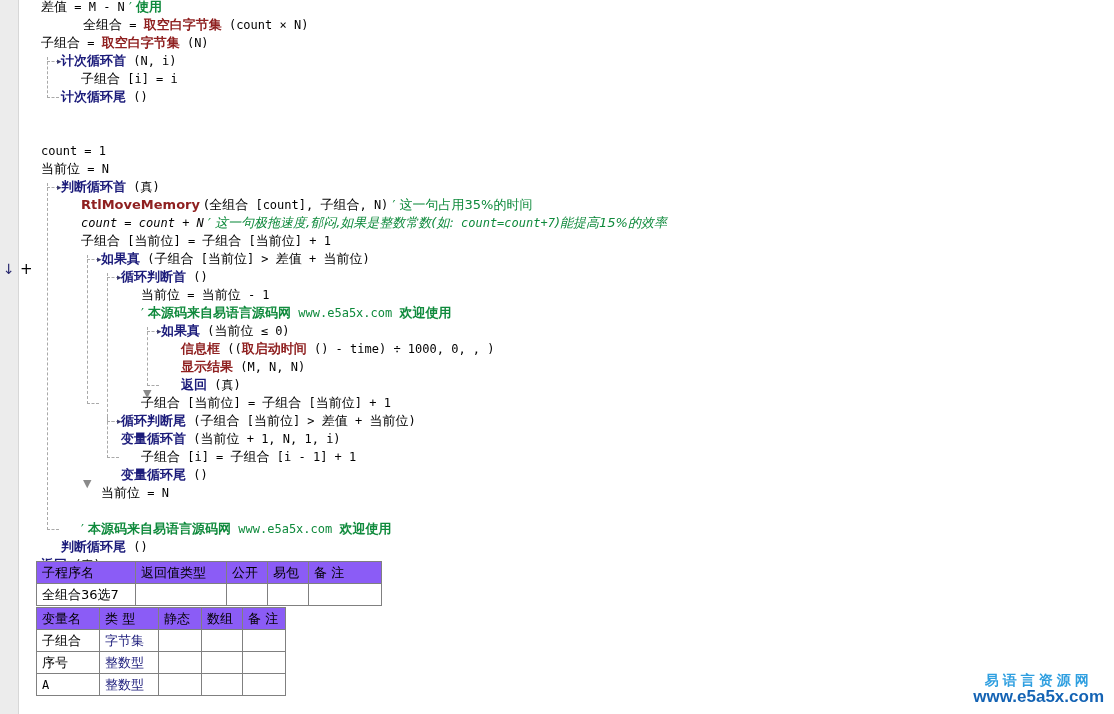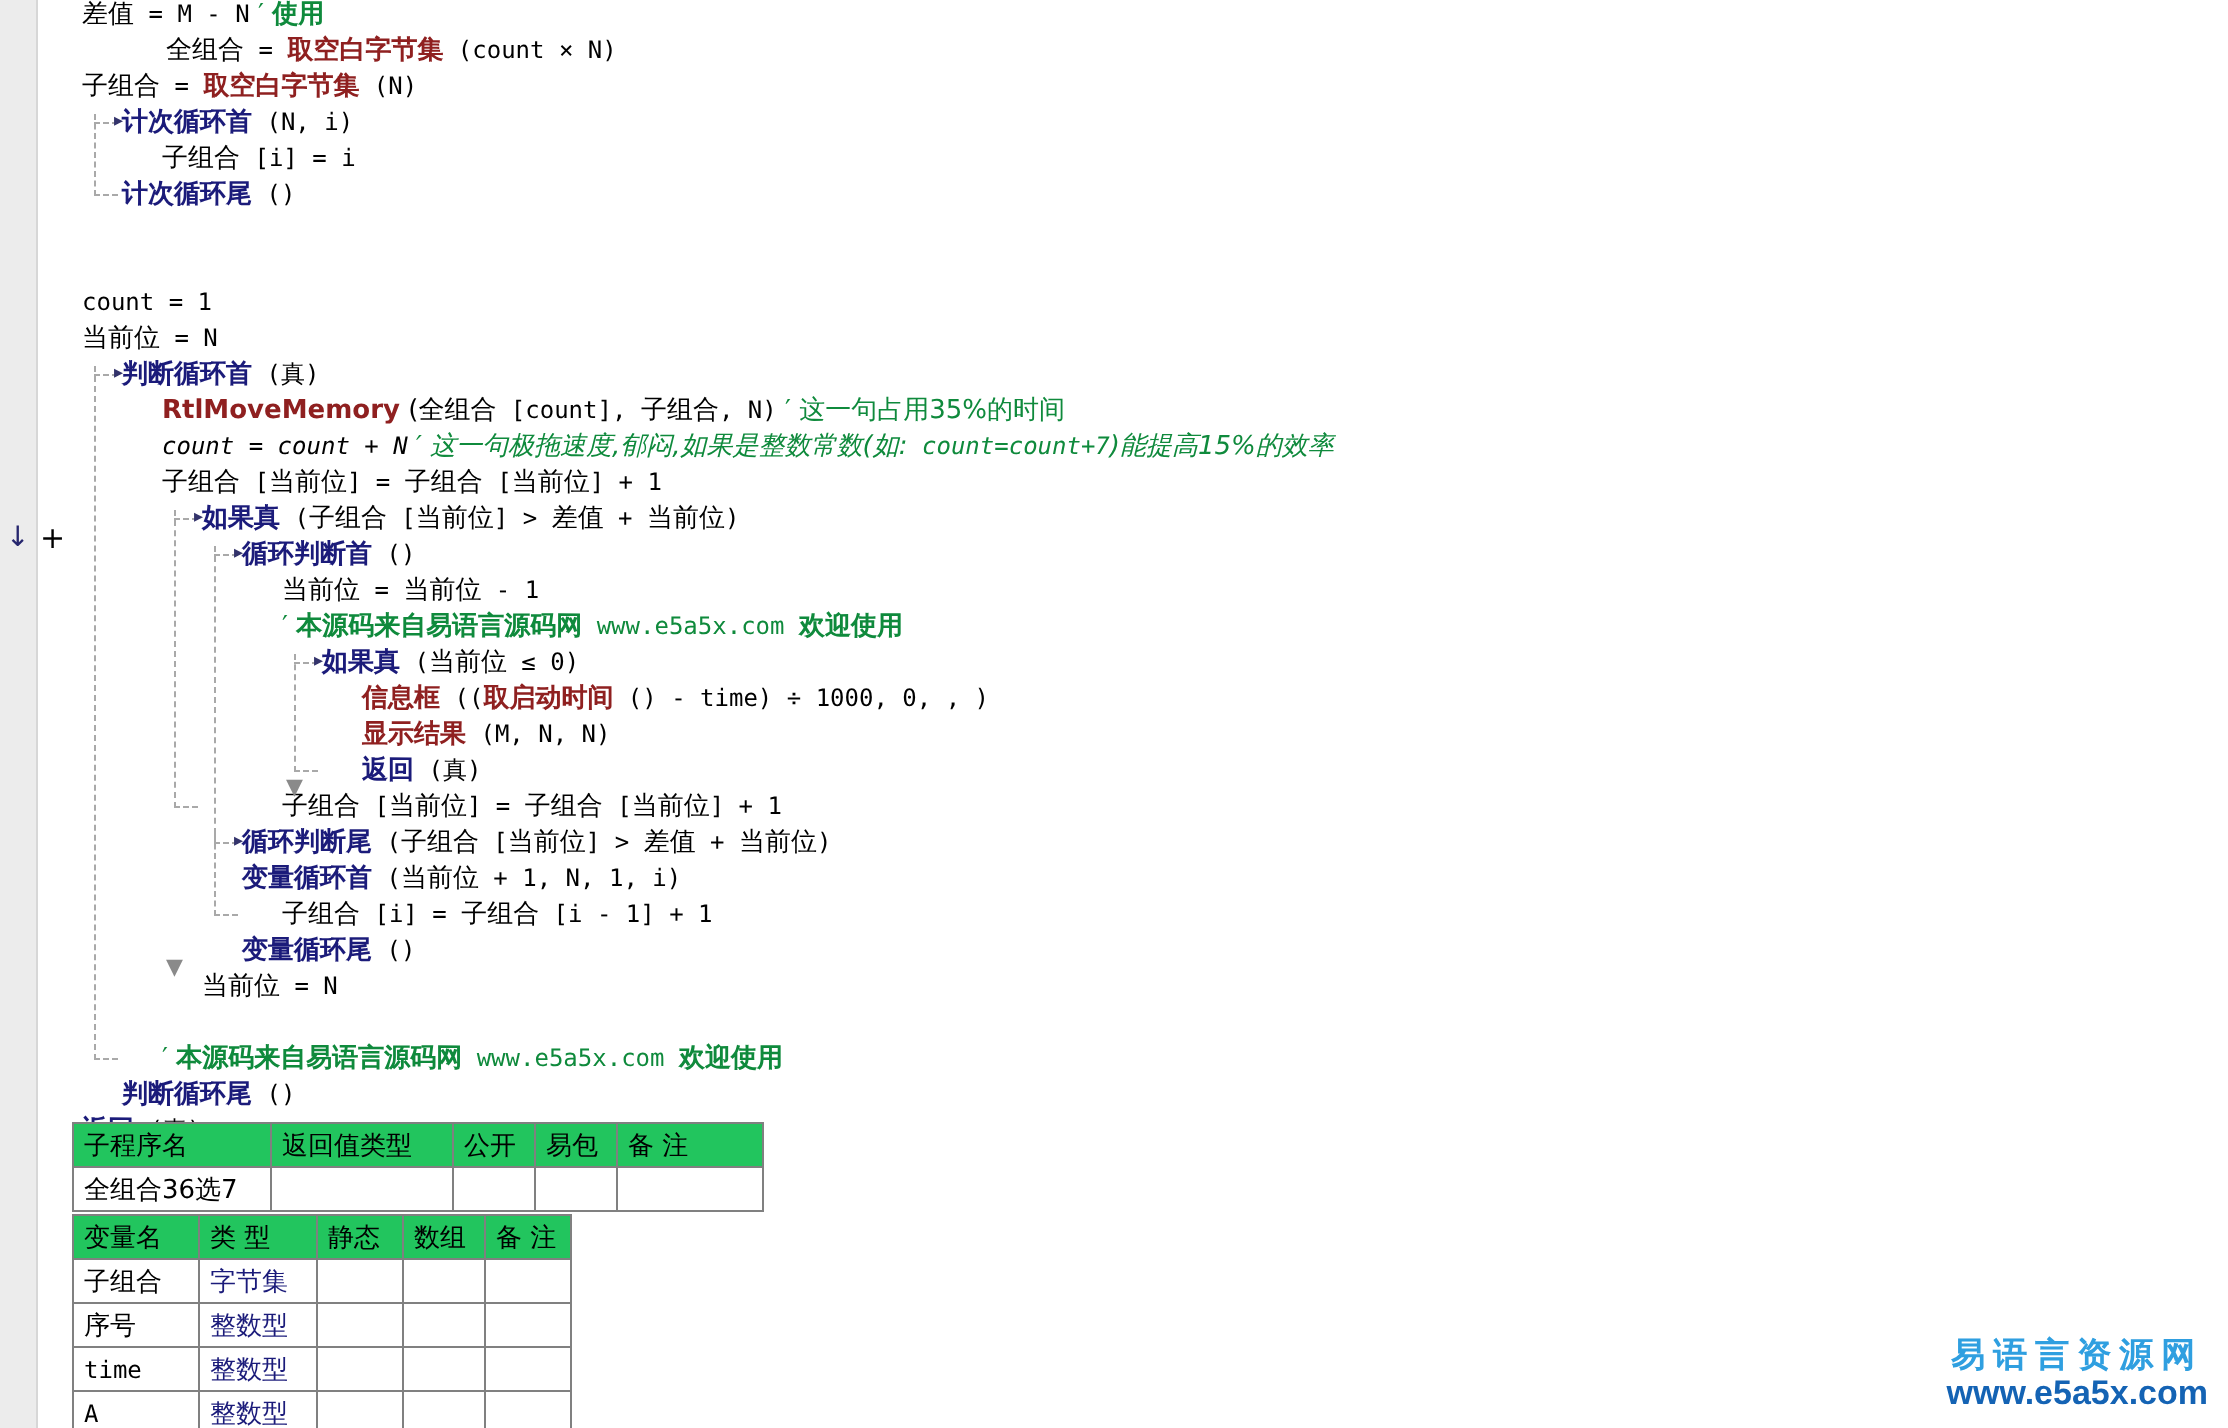--- a/index.html
+++ b/index.html
@@ -78,21 +78,21 @@
     z-index:5;
   }
   table.eptable td,table.eptable th{
     border:1px solid #808080;
     padding:1px 5px;
     height:19px;
     text-align:left;
     font-weight:normal;
     white-space:nowrap;
   }
-  table.eptable thead td{background:#22c55e;color:#000;margin-top:31px;}
+  table.eptable thead td{background:#8b5cf6;color:#000;margin-top:31px;}
   td.t-type{color:#1b1b7a;font-weight:600;}
   td.t-name{color:#000;}
   td.t-mono{font-family:"DejaVu Sans Mono","Liberation Mono",monospace;font-size:12px;}
 
   #tbl-sub{left:36px;top:561px;}
   #tbl-sub td.c0{width:88px;}
   #tbl-sub td.c1{width:80px;}
   #tbl-sub td.c2{width:30px;}
   #tbl-sub td.c3{width:30px;}
   #tbl-sub td.c4{width:62px;}
@@ -103,21 +103,21 @@
   #tbl-var td.c2{width:32px;}
   #tbl-var td.c3{width:30px;}
   #tbl-var td.c4{width:32px;}
 
   
   #watermark{
     position:absolute;right:10px;bottom:8px;text-align:center;z-index:6;
     line-height:1.05;
   }
   #wm-cn{
-    font-size:17px;color:#2f9fe0;letter-spacing:4px;font-weight:600;
+    font-size:14px;color:#2f9fe0;letter-spacing:4px;font-weight:600;
     font-family:"DejaVu Sans","Liberation Sans",sans-serif;
     margin-top:40px;
   }
   #wm-en{
     font-size:17px;color:#1463b4;font-weight:600;letter-spacing:0px;
     font-family:"Liberation Sans","DejaVu Sans",sans-serif;
   }
 </style>
 </head>
 <body>
@@ -229,27 +229,20 @@
         <td class="c4"></td>
       </tr>
       <tr>
         <td class="c0 t-name">序号</td>
         <td class="c1 t-type">整数型</td>
         <td class="c2"></td>
         <td class="c3"></td>
         <td class="c4"></td>
       </tr>
       <tr>
-        <td class="c0 t-name t-mono">time</td>
-        <td class="c1 t-type">整数型</td>
-        <td class="c2"></td>
-        <td class="c3"></td>
-        <td class="c4"></td>
-      </tr>
-      <tr>
         <td class="c0 t-name t-mono">A</td>
         <td class="c1 t-type">整数型</td>
         <td class="c2"></td>
         <td class="c3"></td>
         <td class="c4"></td>
       </tr>
     </tbody>
 </table>
 
 <div id="watermark">

